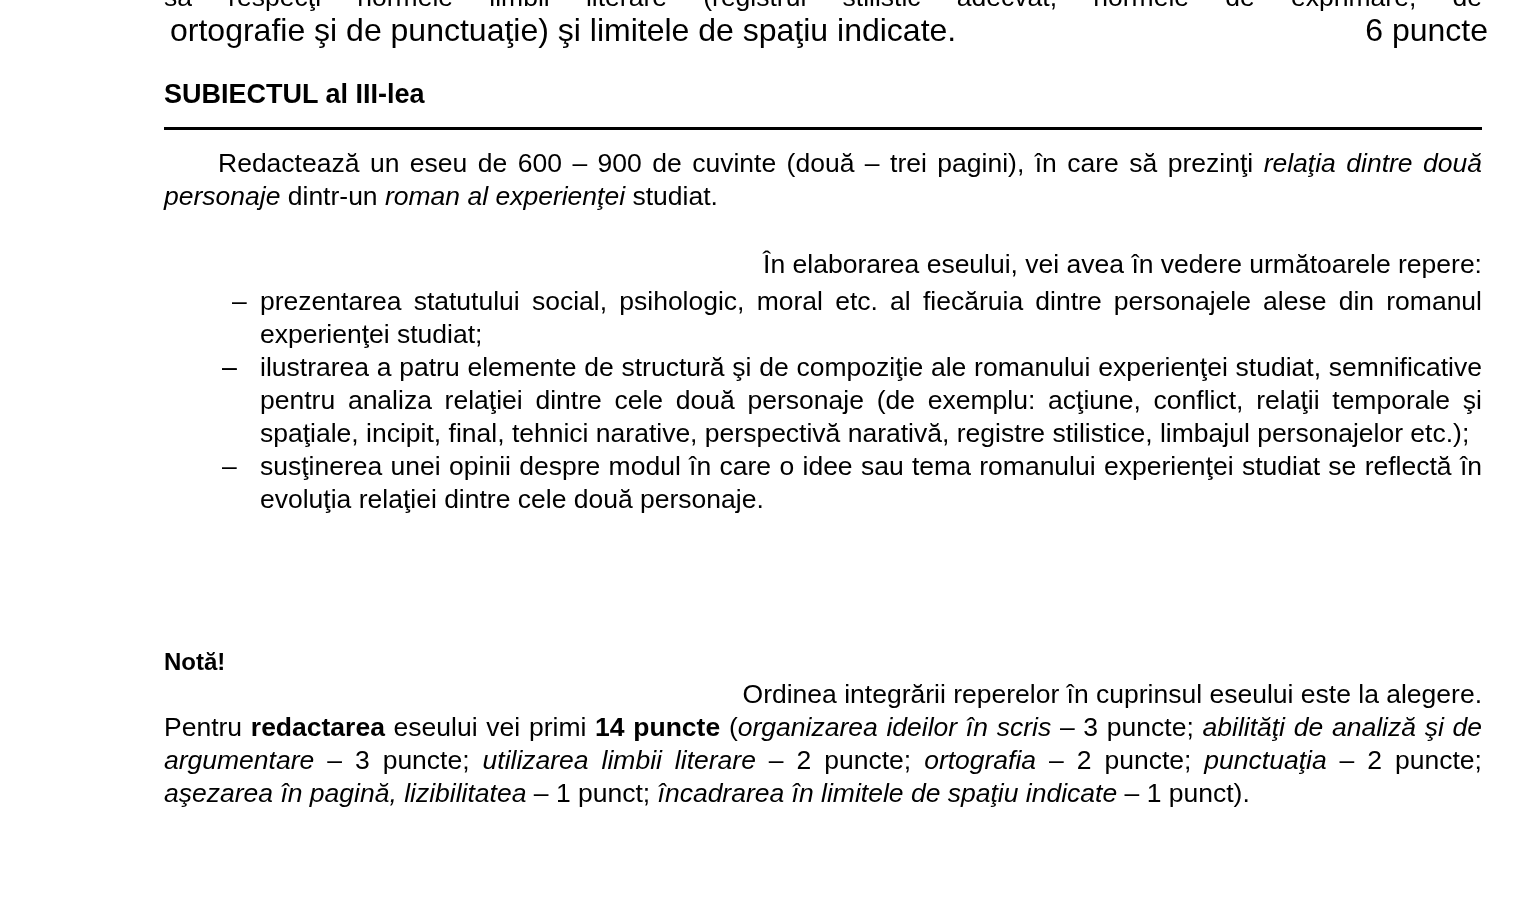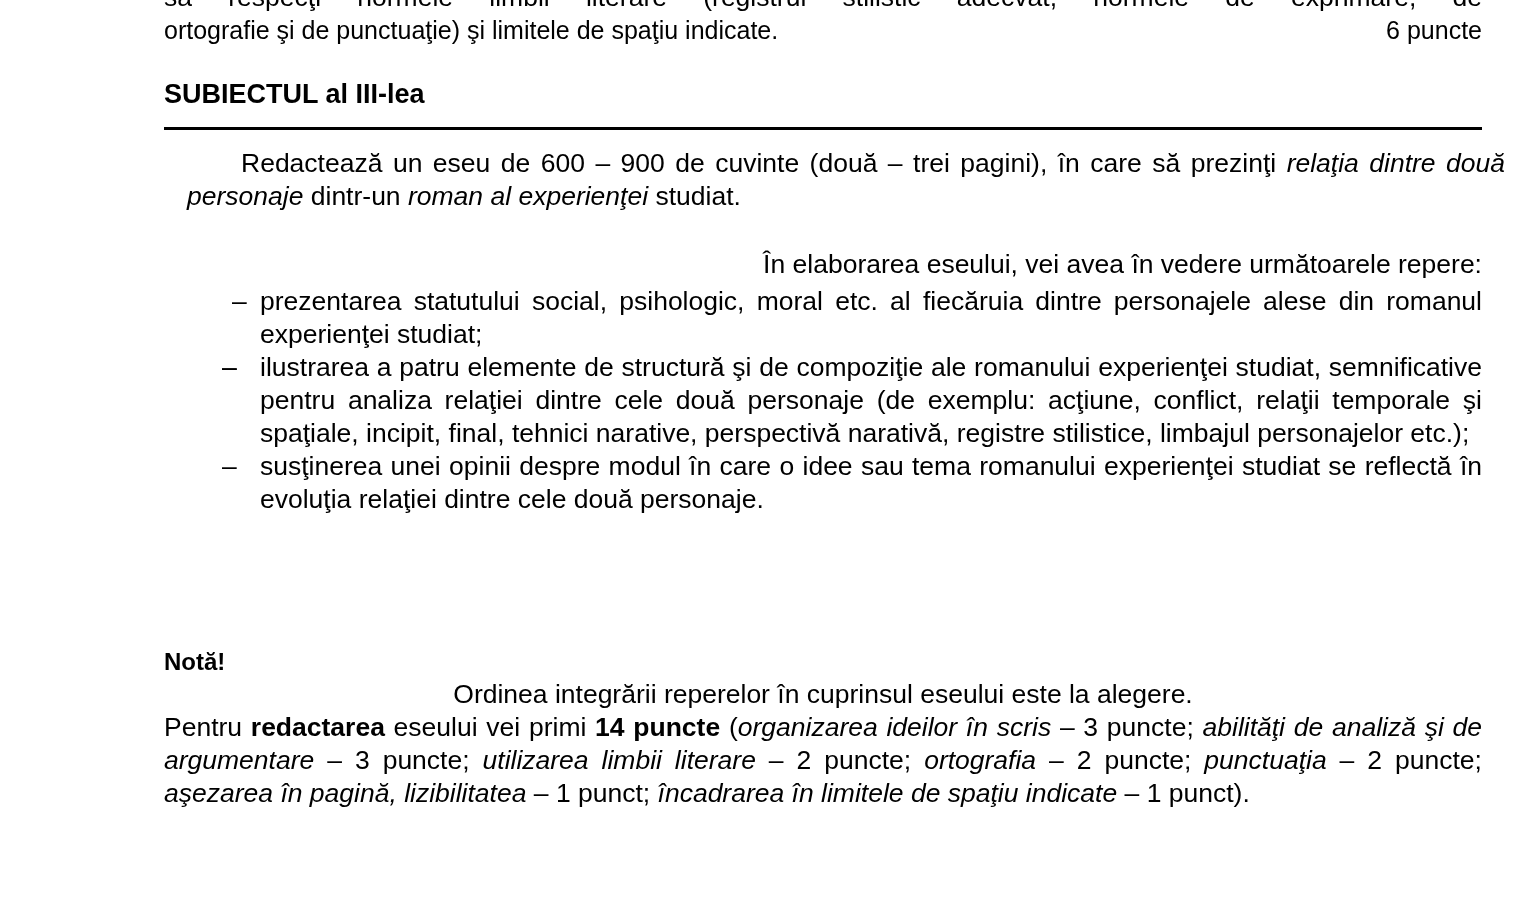--- a/index.html
+++ b/index.html
@@ -55,23 +55,23 @@
   .clipped-line .spread {
     display: block;
     text-align: justify;
     text-align-last: justify;
     white-space: normal;
   }
 
   .tail-line {
     position: absolute;
     top: 14px;
-    left: 82px;
-    width: 1318px;
-    font-size: 25px;
+    left: 88px;
+    width: 1318px;
+    font-size: 32px;
     line-height: 33px;
   }
   .tail-line .tail-text { float: left; }
   .tail-line .tail-points { float: right; font-weight: normal; margin-left: 28px; }
   .tail-line::after { content: ""; display: block; clear: both; }
 
   
   .section-head {
     position: absolute;
     top: 78px;
@@ -86,21 +86,20 @@
   .section-head .sh-left { float: left; }
   .section-head .sh-right { float: right; }
   .section-head::after { content: ""; display: block; clear: both; }
 
   
   .task-para {
     position: absolute;
     top: 147px;
     left: 82px;
     width: 1318px;
-    margin-left: 23px;
   }
   .task-para .indent { display: inline-block; width: 54px; }
 
   
   .list-intro {
     position: absolute;
     top: 248px;
     left: 82px;
     width: 1318px;
     text-align: right;
@@ -145,21 +144,21 @@
     line-height: 33px;
     font-weight: bold;
     text-align: left;
   }
   .nota .nota-line {
     font-size: 26.5px;
     line-height: 33px;
     text-align: justify;
     text-justify: inter-word;
   }
-  .nota .nota-line.plain { text-align: center; }
+  .nota .nota-line.plain { text-align: right; }
 
   b, .b { font-weight: bold; }
   i, .i { font-style: italic; }
 </style>
 </head>
 <body>
 
 <div class="page">
   <div class="doc-body">
 

